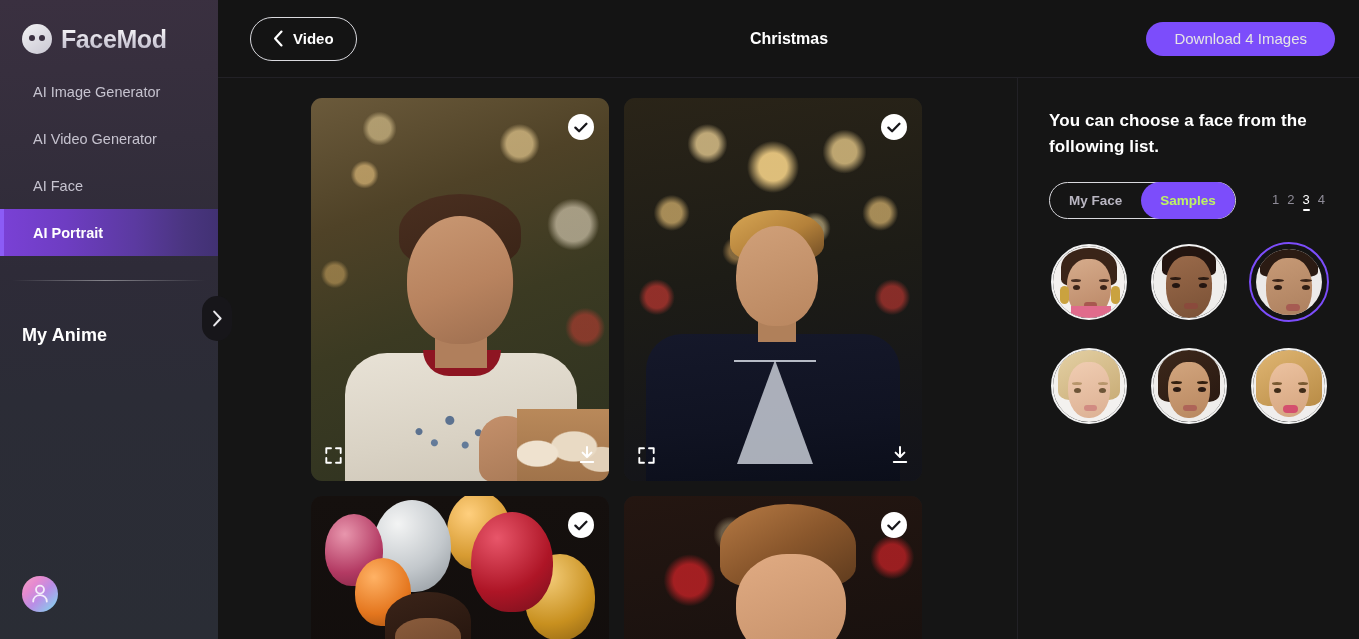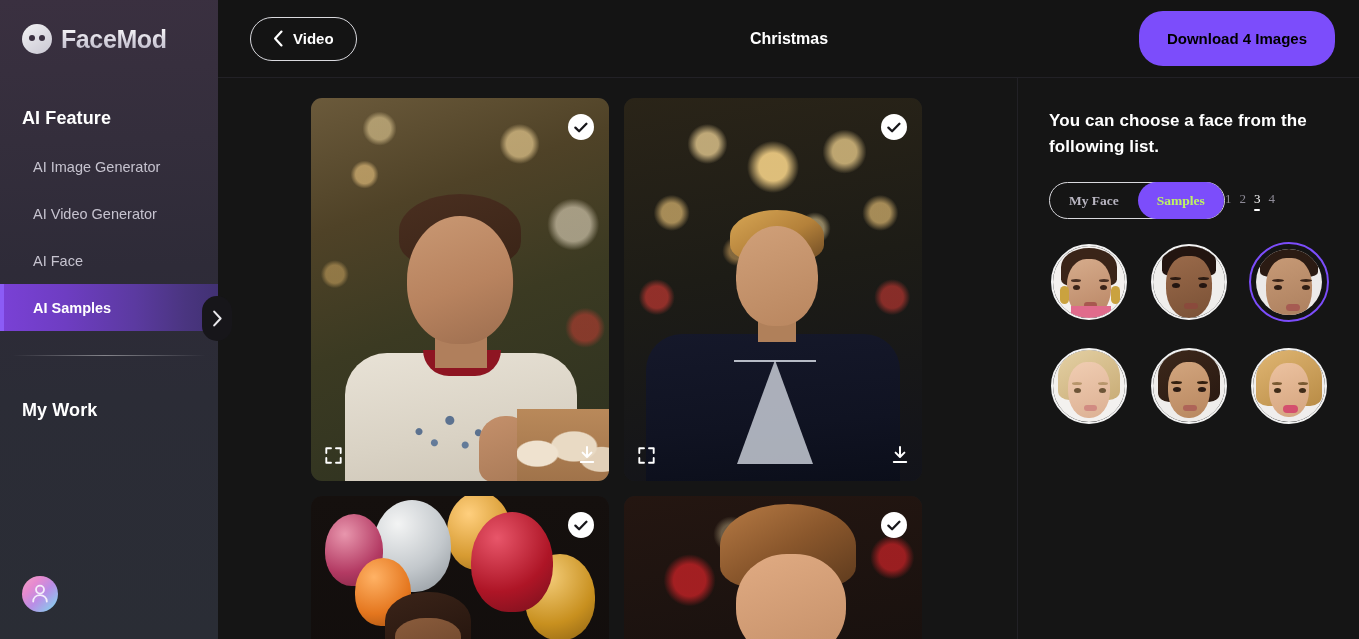--- a/index.html
+++ b/index.html
@@ -113,24 +113,24 @@
     padding: 0 22px; cursor: pointer;
   }
   .header-title {
     position: absolute; left: 0; right: 0; top: 0; height: 78px;
     display: flex; align-items: center; justify-content: center;
     color: #ffffff; font-size: 16px; font-weight: 700;
     pointer-events: none;
   }
   .download-btn {
     position: absolute; right: 25px;
-    height: 55px; padding: 0 28px;
+    height: 34px; padding: 0 28px;
     border: none; border-radius: 24px;
     background: #7c4dfb;
-    color: #000000; font-size: 15px; font-weight: 700;
+    color: #e5e5e5; font-size: 15px; font-weight: 400;
     cursor: pointer;
   }
 
   .body-row { flex: 1 1 auto; display: flex; min-height: 0; }
 
   
   .gallery {
     position: relative;
     width: 800px; flex: 0 0 800px;
     border-right: 1px solid #222126;
@@ -273,23 +273,22 @@
     flex: 1 1 auto; height: 100%;
     background: #151515;
     padding: 30px 31px 0 31px;
   }
   .panel-heading {
     color: #ffffff; font-size: 17px; font-weight: 700;
     line-height: 26px; letter-spacing: .1px;
     max-width: 270px;
   }
   .controls-row {
-    display: flex; align-items: center; 
+    display: flex; align-items: center; justify-content: space-between;
     margin-top: 22px;
-    font-family: Liberation Serif, serif;
   }
   .segmented {
     display: flex; align-items: center;
     height: 37px; border-radius: 19px;
     border: 1px solid #d9d9de;
     padding: 0;
   }
   .seg {
     height: 37px; display: flex; align-items: center; justify-content: center;
     padding: 0 19px; border-radius: 19px;
@@ -345,41 +344,40 @@
 
 <div id="app">
 
   <aside class="sidebar">
 
     <div class="logo-row">
       <div class="logo-mark"></div>
       <div class="logo-text">FaceMod</div>
     </div>
 
-    <div class="section-title" id="sec-ai-feature">AI Feature</div>
 
     <nav class="nav-list">
       <div class="nav-item">
         <span>AI Image Generator</span>
       </div>
       <div class="nav-item">
         <span>AI Video Generator</span>
       </div>
       <div class="nav-item">
         <span>AI Face</span>
       </div>
       <div class="nav-item active">
-        <span>AI Samples</span>
+        <span>AI Portrait</span>
       </div>
     </nav>
 
     <div class="side-divider"></div>
 
 
-    <div class="section-title" id="sec-my-work">My Work</div>
+    <div class="section-title" id="sec-my-work">My Anime</div>
 
     <div class="avatar">
       <svg width="18" height="19" viewBox="0 0 18 19">
         <circle cx="9" cy="5.6" r="4" fill="none" stroke="#f4eefb" stroke-width="1.8"></circle>
         <path d="M2.2 17.5c0-3.9 3-6.4 6.8-6.4s6.8 2.5 6.8 6.4" fill="none" stroke="#f4eefb" stroke-width="1.8" stroke-linecap="round"></path>
       </svg>
     </div>
   </aside>
 
   <div class="collapse-handle">

